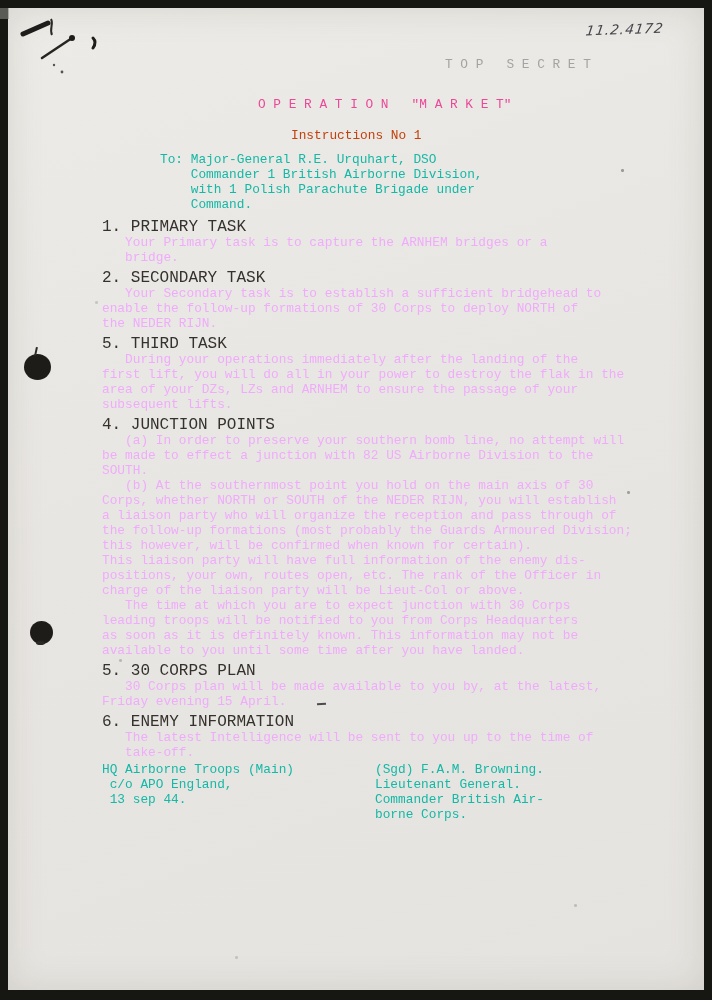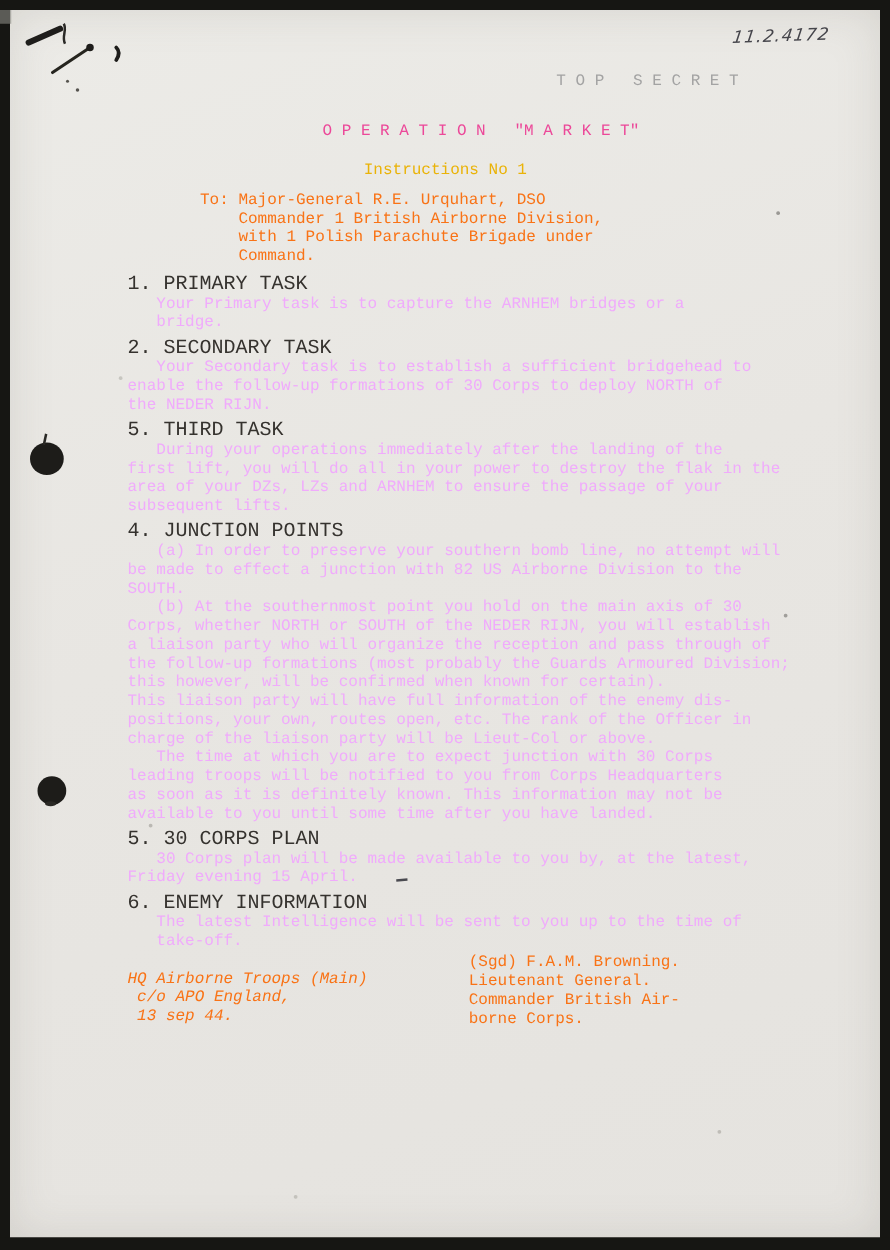--- a/index.html
+++ b/index.html
@@ -15,41 +15,41 @@
     position:absolute; left:8px; top:8px; width:696px; height:982px;
     background:linear-gradient(160deg,#ecebe7 0%,#e8e6e2 45%,#e5e3df 100%);
     box-shadow:inset 0 0 35px rgba(120,115,105,0.18);
   }
   .border-bar { position:absolute; background:#161613; }
   .bar-top { left:0; top:0; width:712px; height:8px; }
   .bar-left { left:0; top:0; width:8px; height:1000px; }
   .bar-right { right:0; top:0; width:8px; height:1000px; }
   .bar-bottom { left:0; bottom:0; width:712px; height:10px; }
 
-  .mono { white-space:pre; color:#f97316; font-size:12.8px; line-height:15px; }
+  .mono { white-space:pre; color:#14b8a6; font-size:12.8px; line-height:15px; }
 
   .classification { position:absolute; left:445px; top:57px; color:#a3a3a3; }
   .handwritten {
     position:absolute; left:586px; top:21px;
     font-family:"DejaVu Sans",sans-serif; font-style:italic;
     font-size:13.5px; letter-spacing:1px; color:#45454b;
     transform:rotate(-2deg) skewX(-10deg);
     white-space:pre;
   }
   .doc-title { position:absolute; left:258px; top:97px; color:#ec4899; }
-  .doc-subtitle { position:absolute; left:291px; top:128px; color:#eab308; }
+  .doc-subtitle { position:absolute; left:291px; top:128px; color:#c2410c; }
   .addressee { position:absolute; left:160px; top:152px; }
 
   .body-col { position:absolute; left:102px; top:220px; width:560px; }
   .section { margin-bottom:6px; }
   .section-heading { white-space:pre; color:#35322e; font-size:16px; line-height:15px; }
   .section-body { white-space:pre; color:#f0abfc; font-size:12.8px; line-height:15px; }
 
   .footer-row { position:absolute; left:102px; top:762px; width:560px; }
-  .footer-left { position:absolute; left:0; top:13px;font-style:italic; }
+  .footer-left { position:absolute; left:0; top:0; }
   .footer-right { position:absolute; left:273px; top:0; }
 
   .punch-hole { position:absolute; background:#1d1c19; border-radius:50%; }
   .hole-1 { left:24px; top:354px; width:27px; height:26px; box-shadow:0 -4px 0 -10px #1d1c19; }
   .hole-1::before { content:""; position:absolute; left:11px; top:-7px; width:2px; height:9px; background:#2a2925; transform:rotate(12deg); }
   .hole-2 { left:30px; top:621px; width:23px; height:23px; }
   .hole-2::after { content:""; position:absolute; left:6px; top:20px; width:9px; height:4px; border-radius:50%; background:#2a2925; }
 
   .scribbles { position:absolute; left:14px; top:10px; }
   .pen-dash { position:absolute; left:317px; top:703px; width:9px; height:2px; background:#4a4a50; transform:rotate(-4deg); }

